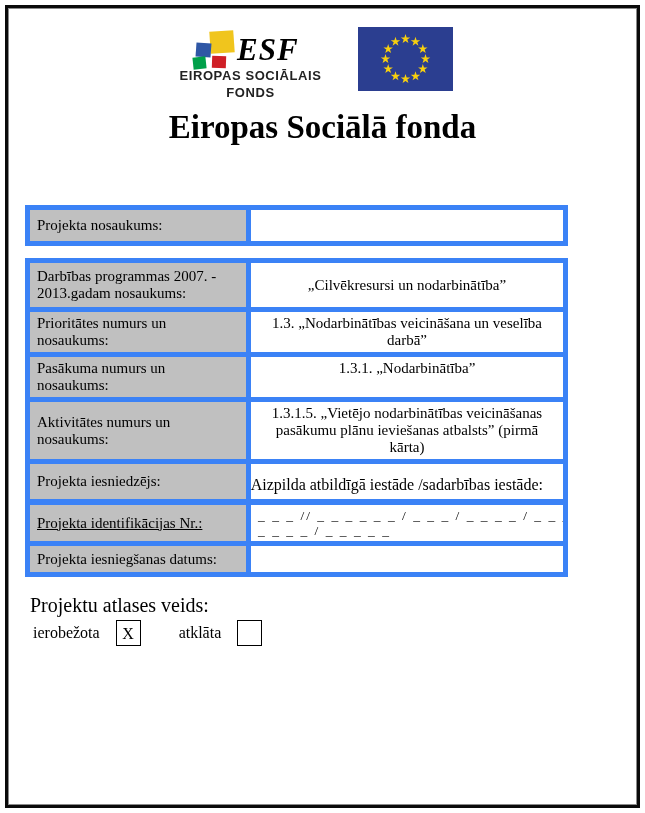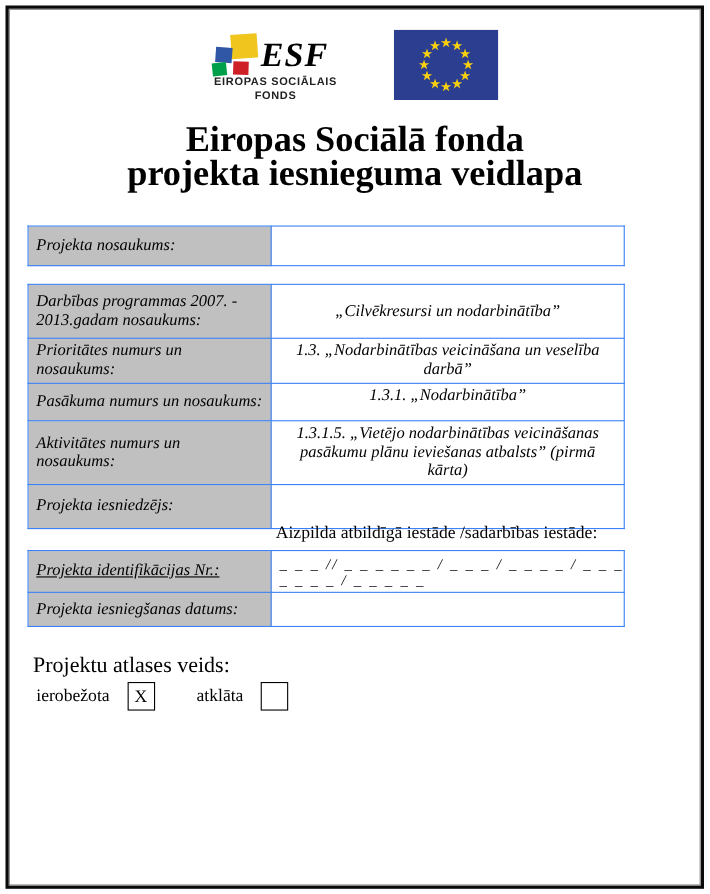--- a/index.html
+++ b/index.html
@@ -29,38 +29,38 @@
   .sq-red    { left: 22px; top: 28px; width: 14px; height: 12px; background: #cf1f26; transform: rotate(2deg); }
   .esf-word {
     position: absolute; left: 47px; top: 6px;
     font-family: "Liberation Serif", serif;
     font-size: 31px; font-weight: bold; font-style: italic;
     letter-spacing: 1px; line-height: 1;
   }
   .esf-sub {
     position: absolute; left: -12px; top: 40px; width: 145px;
     font-family: "Liberation Sans", sans-serif;
-    font-size: 10px; font-weight: bold; text-align: center;
+    font-size: 13px; font-weight: bold; text-align: center;
     letter-spacing: 0.6px; line-height: 1.3; color: #222;
   }
   .eu-flag { position: absolute; left: 358px; top: 27px; width: 95px; height: 64px; }
 
   
   .doc-title {
     position: absolute; left: 0; top: 112px; width: 100%;
     text-align: center; font-size: 33px; font-weight: bold; line-height: 31px;
   }
 
   
   table { border-collapse: collapse; table-layout: fixed; }
   .form-table {
     position: absolute; left: 25px; width: 543px;
     font-size: 15px;
   }
-  .form-table td { border: 1px solid #3b82f6; padding: 3px 7px; vertical-align: middle; font-style: italic; }
+  .form-table td { border: 5px solid #3b82f6; padding: 3px 7px; vertical-align: middle; }
   .form-table td.lbl { width: 221px; background: #c0c0c0; }
   .form-table td.val { text-align: center; }
   .form-table td.val-top { vertical-align: top; }
   .t1 { top: 205px; }
   .t2 { top: 258px; }
   .t3 { top: 500px; }
   .underline { text-decoration: underline; }
 
   .aizpilda-note {
     position: absolute; left: 25px; top: 476px; width: 518px;
@@ -114,21 +114,20 @@
     <polygon points="47.50,47.00 48.62,50.46 52.26,50.45 49.31,52.59 50.44,56.05 47.50,53.90 44.56,56.05 45.69,52.59 42.74,50.45 46.38,50.46" fill="#f8d00e"></polygon>
     <polygon points="37.50,44.32 38.62,47.78 42.26,47.78 39.31,49.91 40.44,53.37 37.50,51.22 34.56,53.37 35.69,49.91 32.74,47.78 36.38,47.78" fill="#f8d00e"></polygon>
     <polygon points="30.18,37.00 31.30,40.46 34.93,40.45 31.99,42.59 33.12,46.05 30.18,43.90 27.24,46.05 28.37,42.59 25.42,40.45 29.06,40.46" fill="#f8d00e"></polygon>
     <polygon points="27.50,27.00 28.62,30.46 32.26,30.45 29.31,32.59 30.44,36.05 27.50,33.90 24.56,36.05 25.69,32.59 22.74,30.45 26.38,30.46" fill="#f8d00e"></polygon>
     <polygon points="30.18,17.00 31.30,20.46 34.93,20.45 31.99,22.59 33.12,26.05 30.18,23.90 27.24,26.05 28.37,22.59 25.42,20.45 29.06,20.46" fill="#f8d00e"></polygon>
     <polygon points="37.50,9.68 38.62,13.14 42.26,13.13 39.31,15.27 40.44,18.72 37.50,16.58 34.56,18.72 35.69,15.27 32.74,13.13 36.38,13.14" fill="#f8d00e"></polygon>
   </svg>
 
 <div class="doc-title">
   <div>Eiropas Sociālā fonda</div>
-  <div>projekta iesnieguma veidlapa</div>
 </div>
 
 <table class="form-table t1">
   <tbody>
       <tr>
     <td class="lbl" style="height:36px;">Projekta nosaukums:</td>
     <td class="val"></td>
   </tr>
 </tbody>
   </table>

